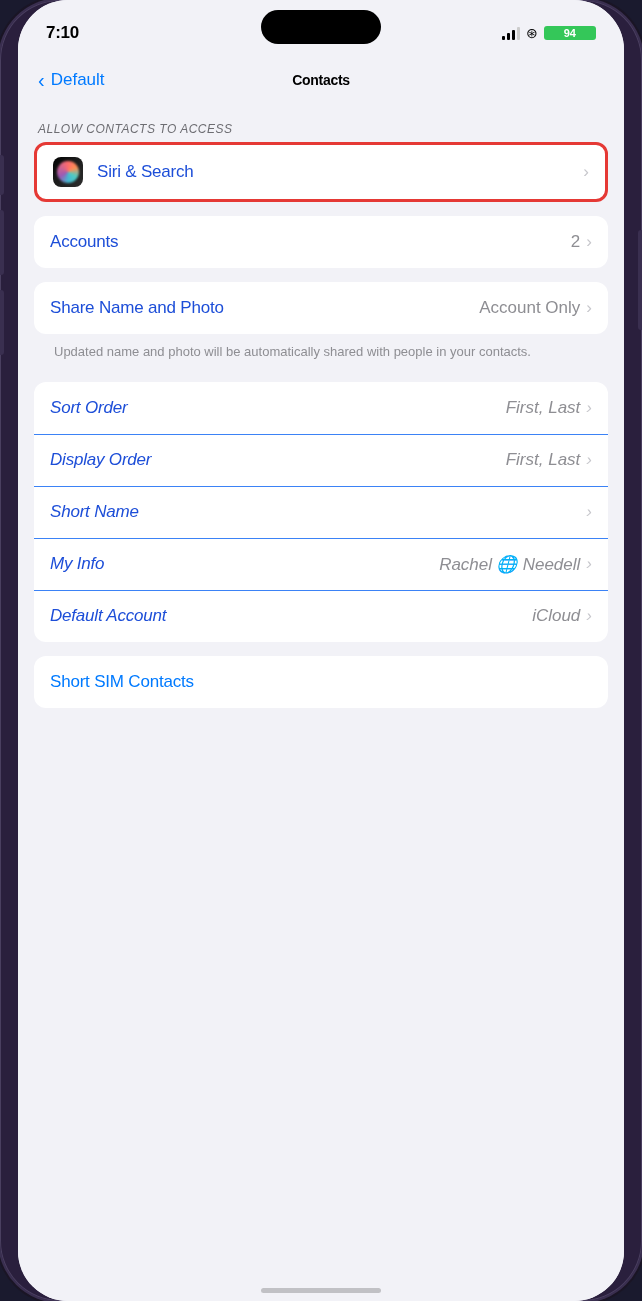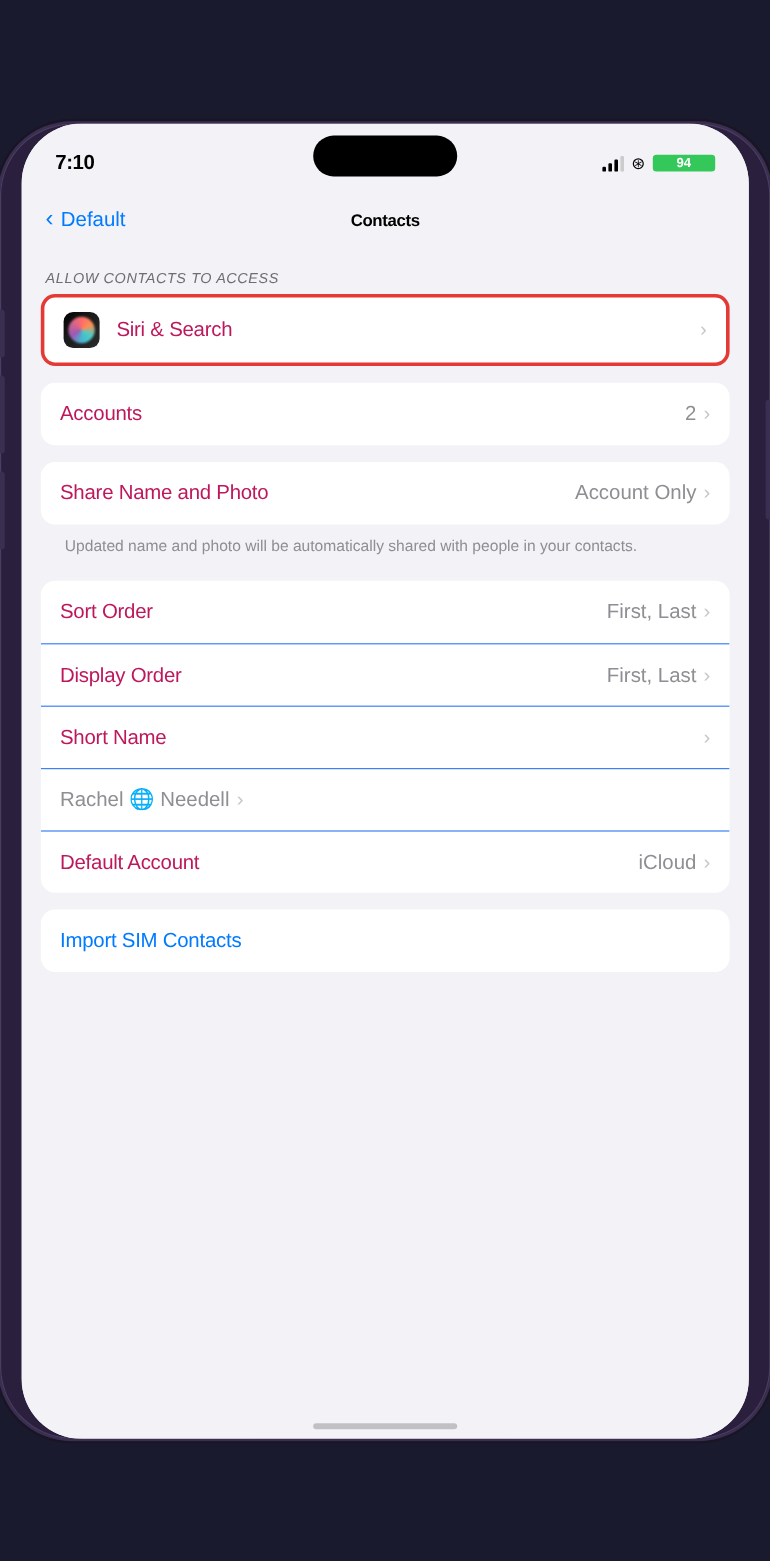--- a/index.html
+++ b/index.html
@@ -8,21 +8,21 @@
       background: #1a1a2e;
       display: flex;
       justify-content: center;
       align-items: center;
       min-height: 100vh;
       font-family: -apple-system, BlinkMacSystemFont, 'SF Pro Display', 'Helvetica Neue', sans-serif;
     }
 
     .phone-frame {
       width: 642px;
-      height: 1096px;
+      height: 1301px;
       background: #2a1f3d;
       border-radius: 60px;
       position: relative;
       overflow: hidden;
       box-shadow: 0 0 0 2px #3a2f50, 0 0 0 4px #1a1525, inset 0 0 0 1px #4a3f60;
     }
 
     .phone-screen {
       position: absolute;
       top: 0;
@@ -176,21 +176,21 @@
         #4ecdc4 120deg,
         #45b7d1 180deg,
         #9b59b6 240deg,
         #ff6b6b 360deg
       );
       filter: blur(1px);
     }
 
     .row-label {
       font-size: 17px;
-      color: #be185d;
+      color: #1d4ed8;
       flex: 1;
       letter-spacing: -0.2px;
     }
 
     .row-value {
       font-size: 17px;
       color: #8e8e93;
       margin-right: 6px;
     }
 
@@ -366,49 +366,50 @@
         <div class="share-name-card">
           <div class="row">
             <span class="row-label">Share Name and Photo</span>
             <span class="row-value">Account Only</span>
             <span class="row-chevron">›</span>
           </div>
         </div>
         <p class="share-name-hint">Updated name and photo will be automatically shared with people in your contacts.</p>
       </div>
 
-      <div class="card" style="margin-top:4px;">
+      <div class="card" style="margin-top:4px;font-style:italic;">
         <div class="row">
           <span class="row-label">Sort Order</span>
           <span class="row-value">First, Last</span>
           <span class="row-chevron">›</span>
         </div>
         <div class="row">
           <span class="row-label">Display Order</span>
           <span class="row-value">First, Last</span>
           <span class="row-chevron">›</span>
         </div>
         <div class="row">
           <span class="row-label">Short Name</span>
           <span class="row-chevron">›</span>
         </div>
         <div class="row">
+          <span class="row-label">My Info</span>
           <span class="row-value">Rachel 🌐 Needell</span>
           <span class="row-chevron">›</span>
         </div>
         <div class="row">
           <span class="row-label">Default Account</span>
           <span class="row-value">iCloud</span>
           <span class="row-chevron">›</span>
         </div>
       </div>
 
       <div class="card import-sim-card" style="margin-top:14px;">
         <div class="row">
-          <span class="row-label">Import SIM Contacts</span>
+          <span class="row-label">Short SIM Contacts</span>
         </div>
       </div>
 
     </div>
 
     <div class="home-indicator"></div>
   </div>
 </div>
 
 </body></html>

